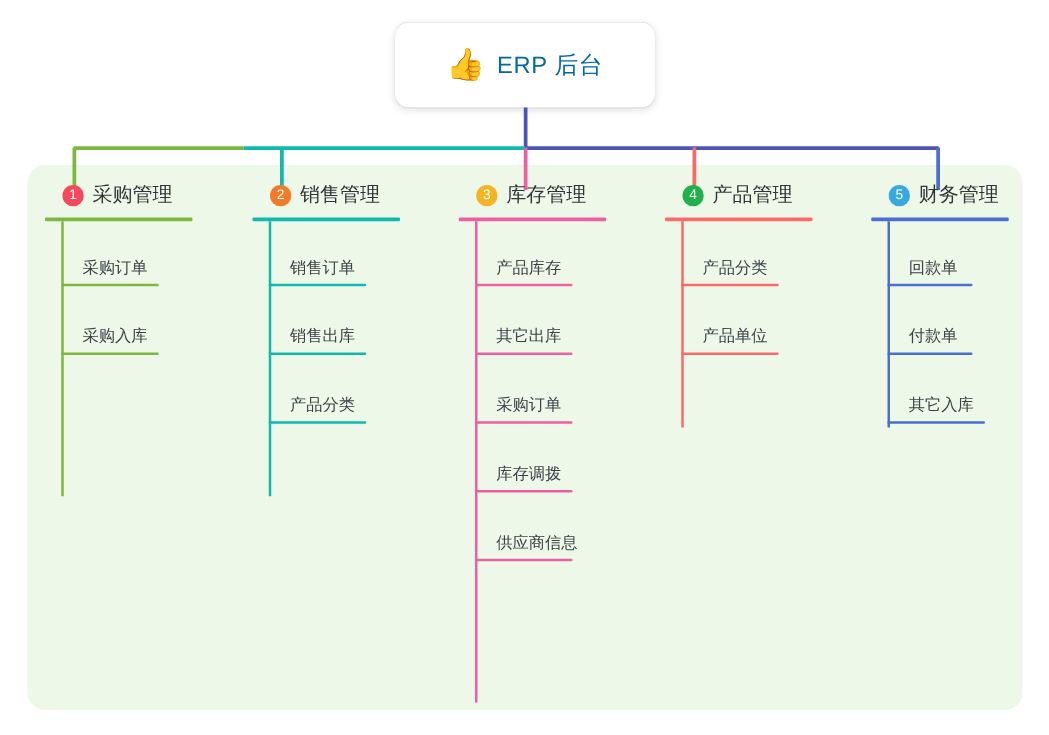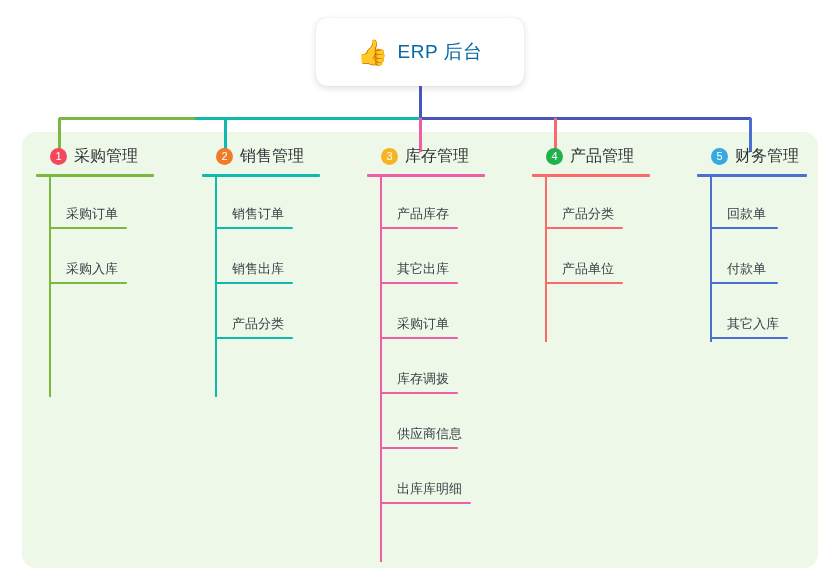--- a/index.html
+++ b/index.html
@@ -226,24 +226,20 @@
             <div class="leaf-rule" style="background: rgb(236, 95, 165); width: 78px;"></div>
           </div>
           <div class="leaf">
             <span class="leaf-label">库存调拨</span>
             <div class="leaf-rule" style="background: rgb(236, 95, 165); width: 78px;"></div>
           </div>
           <div class="leaf">
             <span class="leaf-label">供应商信息</span>
             <div class="leaf-rule" style="background: rgb(236, 95, 165); width: 78px;"></div>
           </div>
-          <div class="leaf">
-            <span class="leaf-label">出库库明细</span>
-            <div class="leaf-rule" style="background: rgb(236, 95, 165); width: 91px;"></div>
-          </div>
         </div>
       </div>
       <div class="column" style="left: 532px; width: 150px;">
         <div class="col-head">
           <span class="badge" style="background: rgb(33, 177, 75);">4</span>
           <span class="col-title">产品管理</span>
         </div>
         <div class="col-rule" style="background: rgb(250, 106, 106); width: 118px;"></div>
         <div class="leaves">
           <div class="stem" style="background: rgb(250, 106, 106); height: 165px;"></div>

